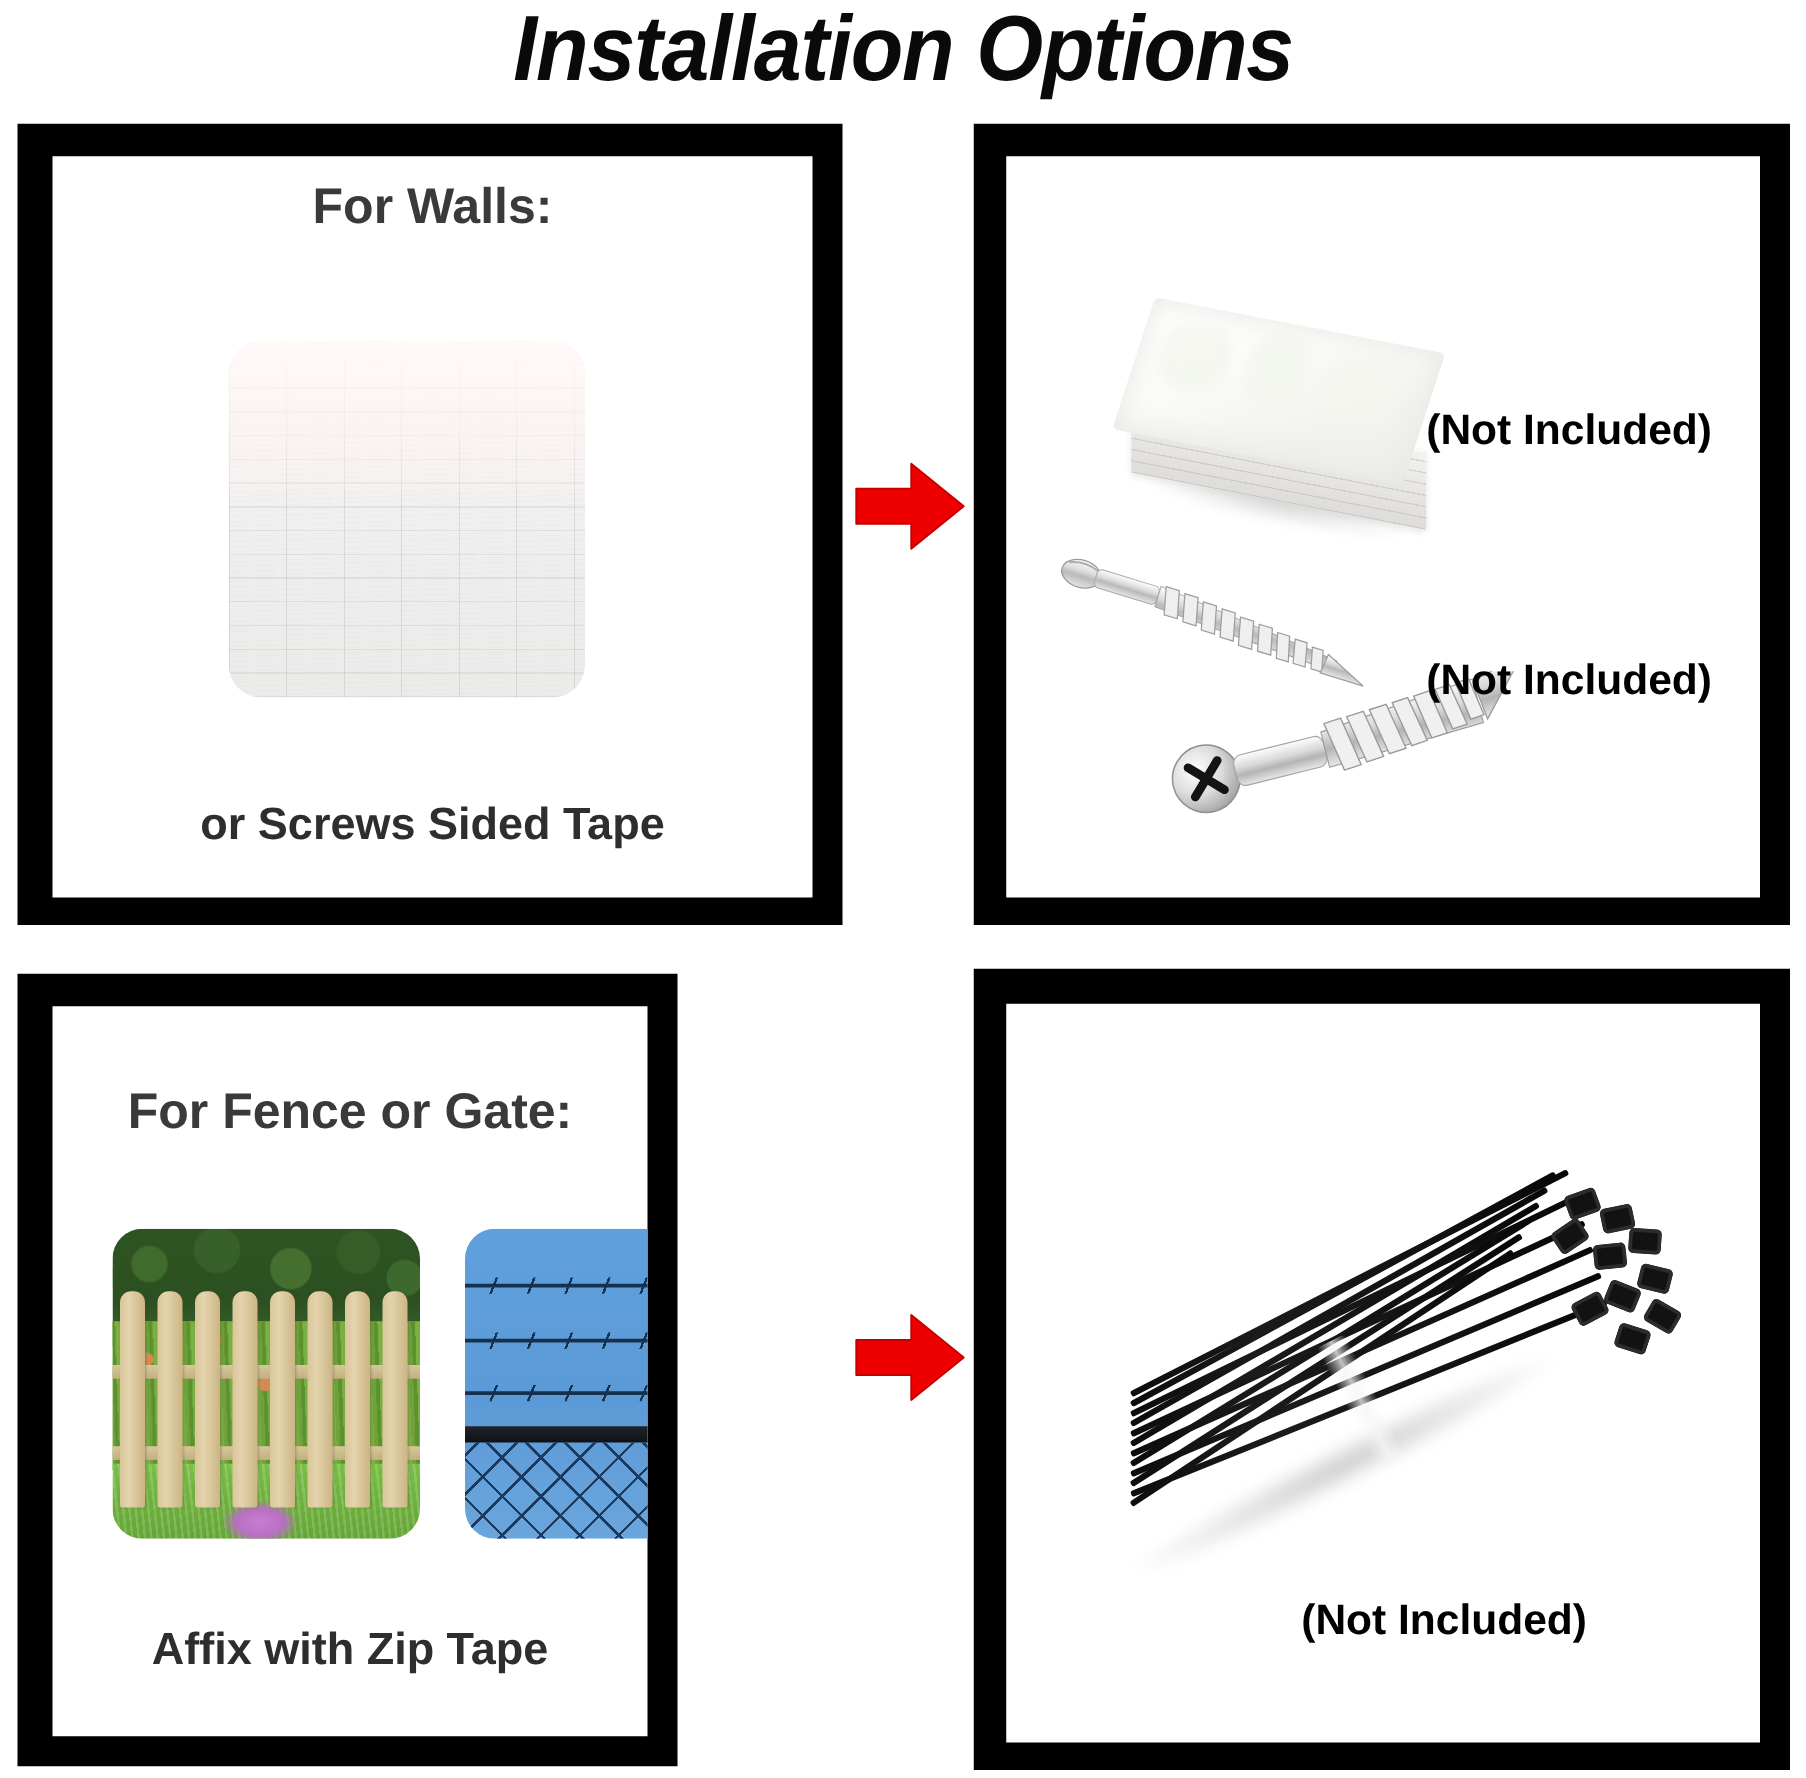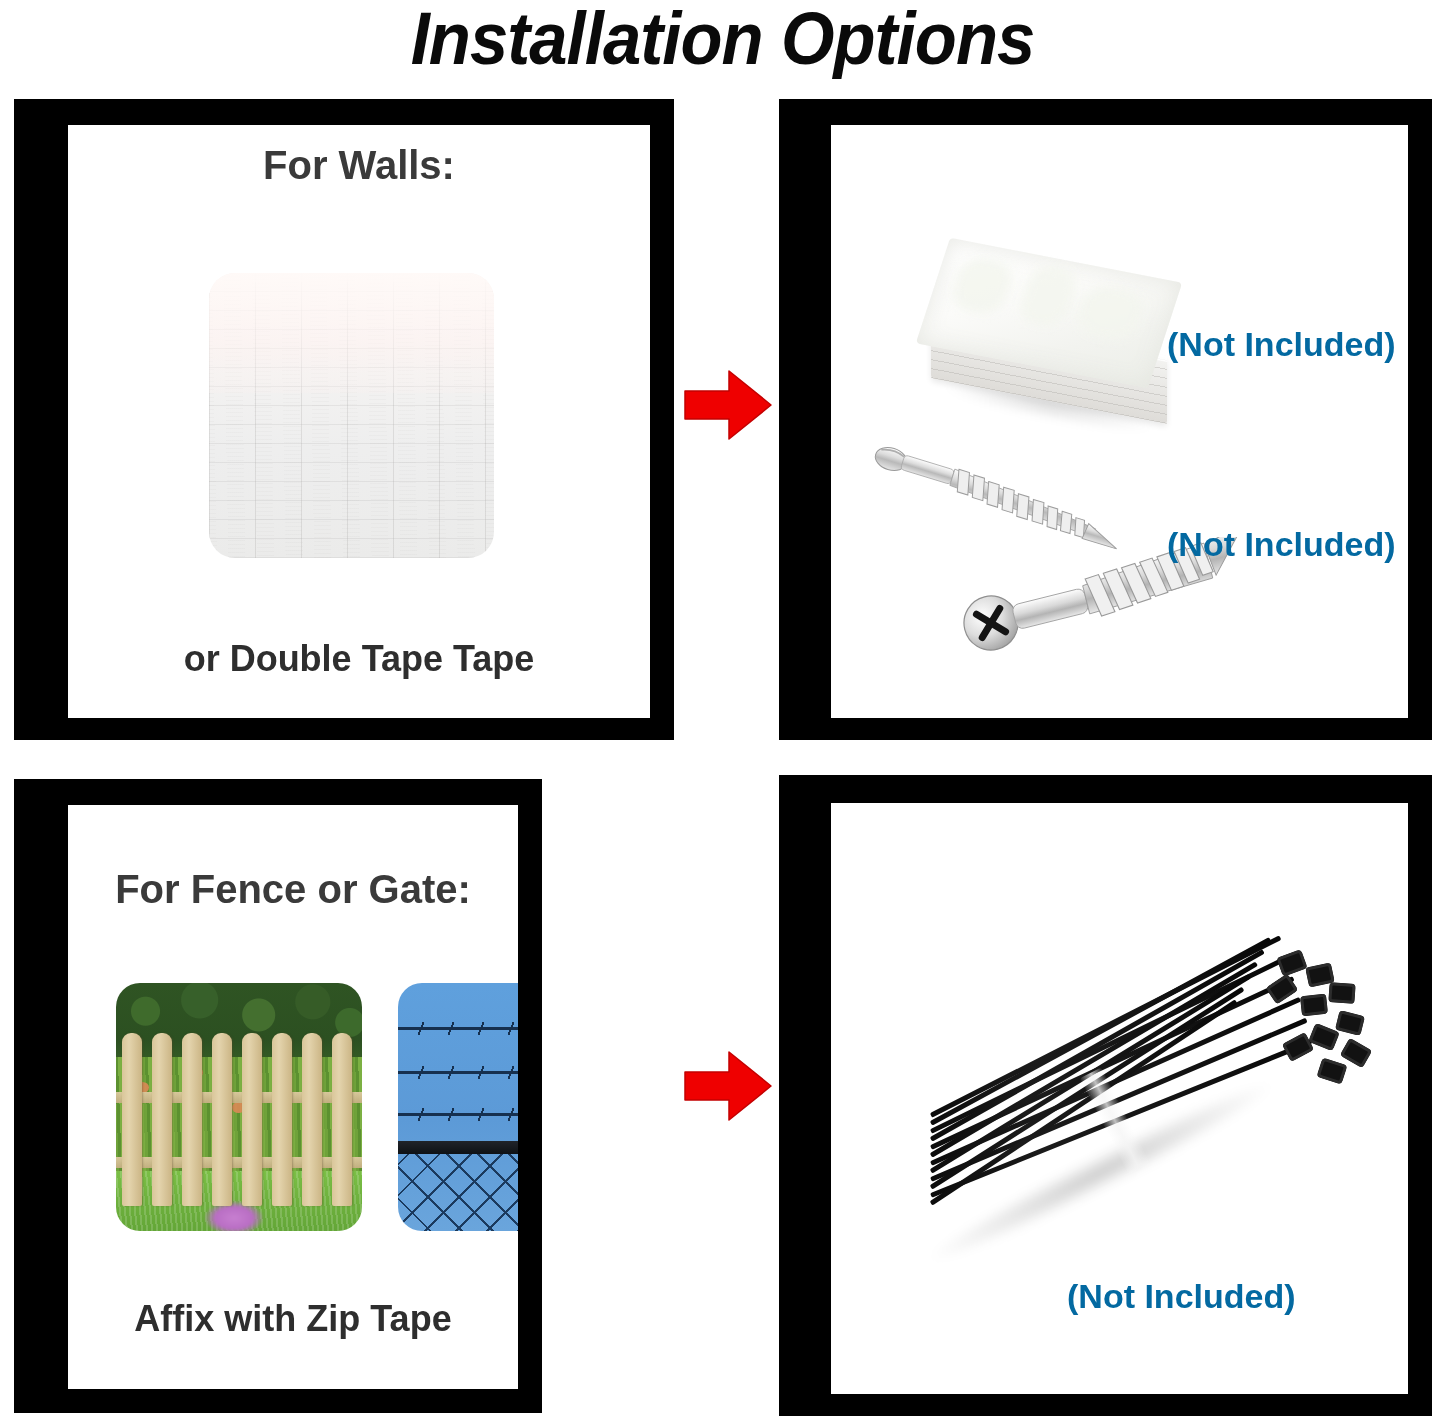--- a/index.html
+++ b/index.html
@@ -11,21 +11,21 @@
     position:absolute;left:0;top:-4px;width:1445px;height:84px;
     display:flex;align-items:center;justify-content:center;
     font-family:"Liberation Sans Narrow","Liberation Sans",sans-serif;
     font-size:74px;font-weight:bold;font-style:italic;color:#0a0a0a;
     letter-spacing:-1px;transform:scaleX(.93);transform-origin:center center;
     white-space:nowrap;
   }
 
   
   .panel{position:absolute;background:#000;box-sizing:border-box;}
-  .panel-inner{position:absolute;background:#fff;overflow:hidden;margin-left:26px;}
+  .panel-inner{position:absolute;background:#fff;overflow:hidden;}
 
   #panel-walls      {left:14px;  top:99px;  width:660px; height:641px;}
   #panel-walls .panel-inner   {left:28px; top:26px; right:24px; bottom:22px;}
   #panel-wall-hw    {left:779px; top:99px;  width:653px; height:641px;}
   #panel-wall-hw .panel-inner {left:26px; top:26px; right:24px; bottom:22px;}
   #panel-fence      {left:14px;  top:779px; width:528px; height:634px;}
   #panel-fence .panel-inner   {left:28px; top:26px; right:24px; bottom:24px;}
   #panel-fence-hw   {left:779px; top:775px; width:653px; height:641px;}
   #panel-fence-hw .panel-inner{left:26px; top:28px; right:24px; bottom:22px;}
 
@@ -33,21 +33,21 @@
   .panel-heading{
     position:absolute;left:0;right:0;text-align:center;
     font-size:40px;font-weight:bold;color:#3a3a3a;white-space:nowrap;
   }
   .panel-caption{
     position:absolute;left:0;right:0;text-align:center;
     font-size:36px;font-weight:bold;color:#2e2e2e;line-height:1.32;
     white-space:nowrap;
   }
   .not-included{
-    position:absolute;font-size:34px;font-weight:bold;color:#0369a1;
+    position:absolute;font-size:34px;font-weight:bold;color:#000000;
     white-space:nowrap;
   }
 
   
   .arrow{position:absolute;}
   .arrow svg{display:block;}
 
   
   #wall-photo{
     position:absolute;left:141px;top:148px;width:285px;height:285px;
@@ -213,21 +213,21 @@
 
     <div class="panel-heading" style="top:18px;">For Walls:</div>
 
     <div id="wall-photo">
       <div class="bricks"></div>
       <div class="bricks2"></div>
       <div class="grain"></div>
       <div class="topwash"></div>
     </div>
 
-    <div class="panel-caption" style="top:510px;">or Double Tape Tape</div>
+    <div class="panel-caption" style="top:510px;">or Screws Sided Tape</div>
   </div>
 </div>
 
 <div class="arrow" style="left:683px;top:367px;">
   <svg width="90" height="76" viewBox="0 0 90 76">
     <path d="M2,24 L46,24 L46,4 L88,38 L46,72 L46,52 L2,52 Z" fill="#ef0000" stroke="#c40000" stroke-width="1.5" stroke-linejoin="round"></path>
   </svg>
 </div>
 
 <div class="panel" id="panel-wall-hw">

